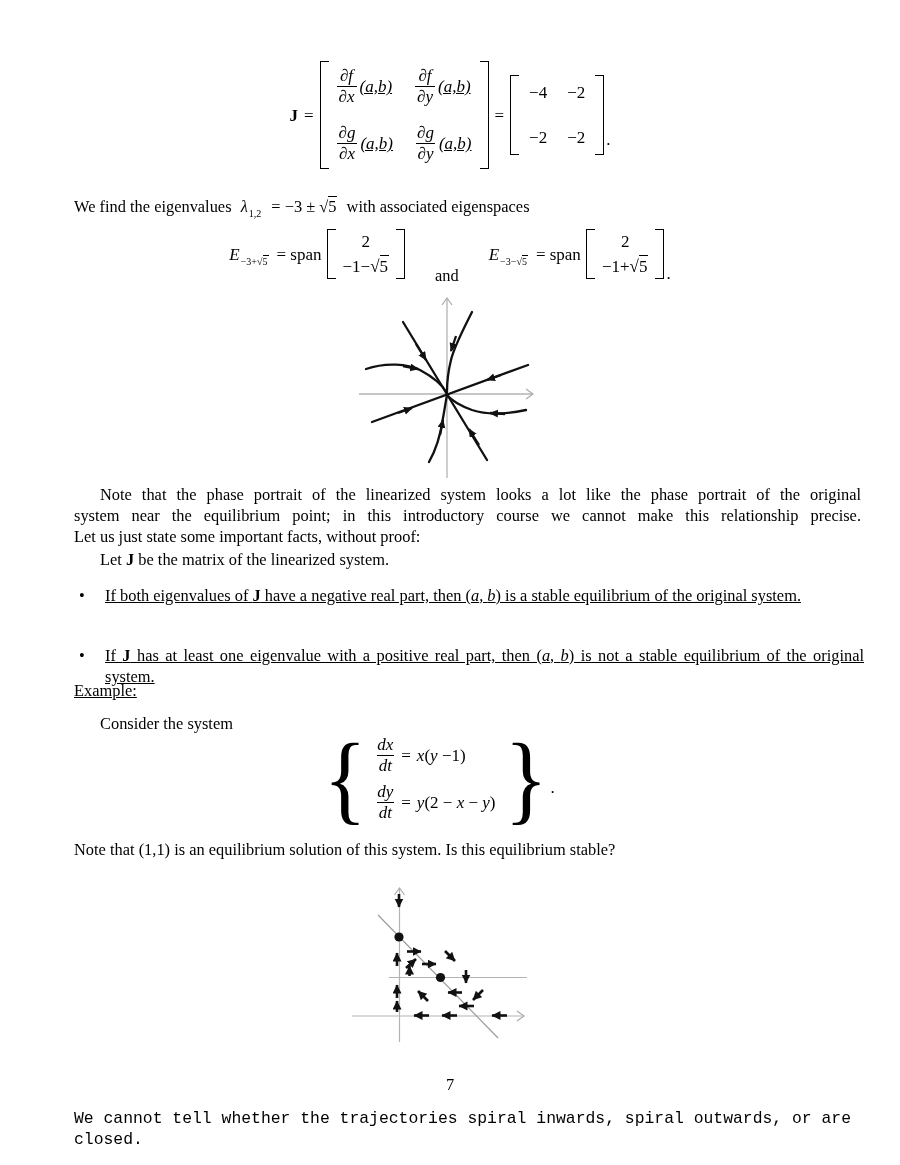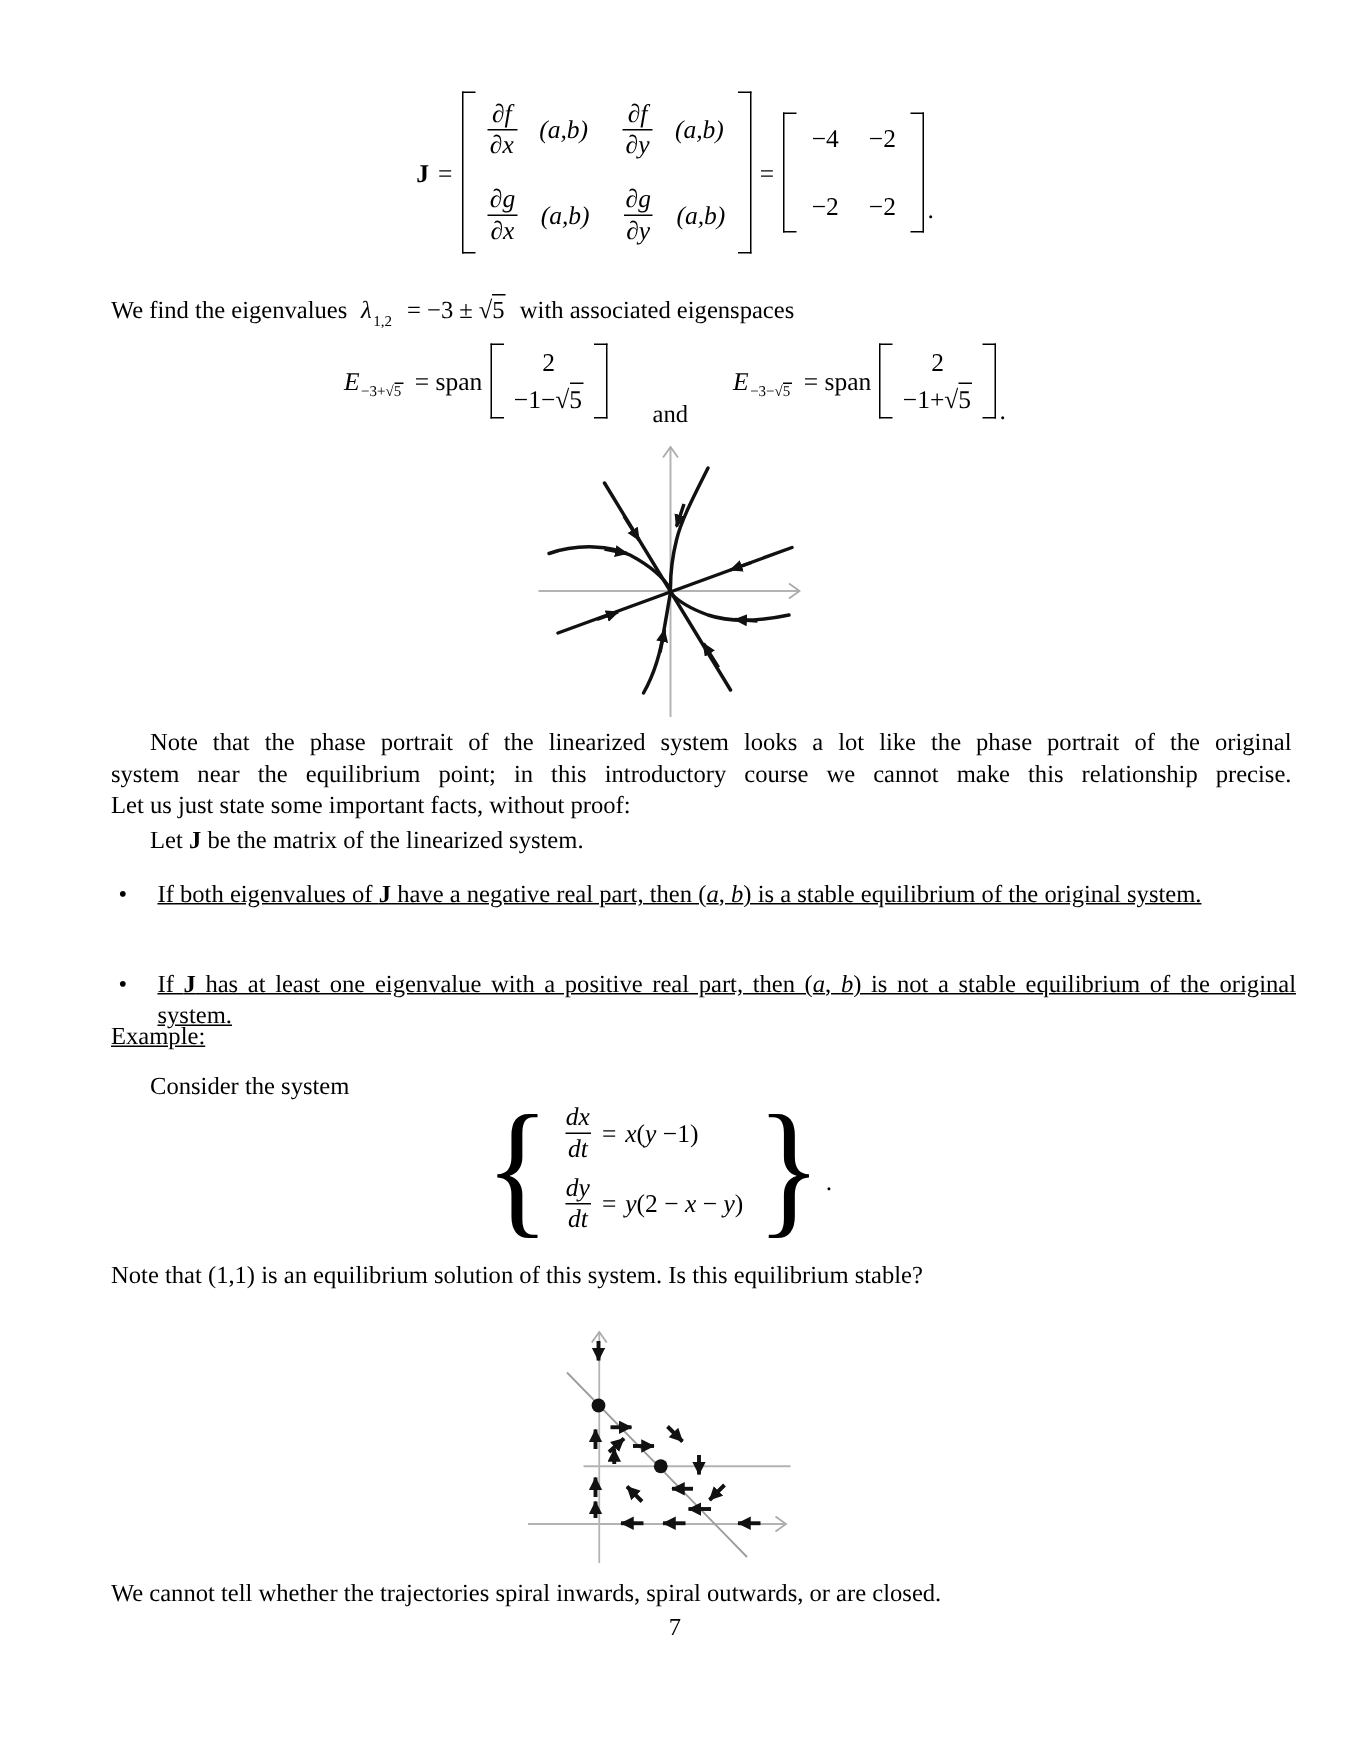--- a/index.html
+++ b/index.html
@@ -16,21 +16,21 @@
   .mx{display:inline-flex;align-items:stretch;}
   .br{width:8px;margin:1px 0;}
   .br.l{border:1.5px solid #000;border-right:none;}
   .br.r{border:1.5px solid #000;border-left:none;}
   .eq-font{font-size:17px;}
   .pgrid{display:grid;grid-template-columns:auto auto;column-gap:22px;row-gap:16px;padding:6px 8px;align-items:center;}
   .cell{display:flex;align-items:center;}
   .frac{display:inline-flex;flex-direction:column;align-items:center;line-height:1.18;}
   .frac .den{border-top:1.2px solid #000;padding:0 2px;}
   .frac .num{padding:0 2px;}
-  .args{margin-left:15px;}
+  .args{margin-left:3px;text-decoration:underline;}
   .ngrid{display:grid;grid-template-columns:auto auto;column-gap:20px;row-gap:24px;padding:8px 10px;text-align:center;align-items:center;}
   .msub{font-size:10px;position:relative;top:5px;margin:0 2px 0 1px;}
   .esub{font-size:10px;position:relative;top:7px;margin:0 3px 0 1px;white-space:nowrap;text-align:center;}
   .rad{border-top:1.1px solid #000;padding-right:1px;}
   .vec{display:flex;flex-direction:column;align-items:center;row-gap:3px;padding:3px 7px;justify-content:center;}
   .relation{margin:0 4px;}
   .period-bottom{align-self:flex-end;}
   .brace{font-size:100px;line-height:96px;font-weight:400;display:block;transform:scaleX(0.9);}
   .odecol{display:flex;flex-direction:column;row-gap:5px;margin:0 6px;}
   .jline{text-align:justify;text-align-last:justify;}
@@ -263,16 +263,16 @@
       <line x1="428" y1="1001" x2="418" y2="991" marker-end="url(#ba2)"></line>
       <line x1="462" y1="992.5" x2="448" y2="992.5" marker-end="url(#ba2)"></line>
       <line x1="483" y1="990" x2="473" y2="1000" marker-end="url(#ba2)"></line>
       <line x1="474" y1="1006" x2="459" y2="1006" marker-end="url(#ba2)"></line>
       <line x1="429" y1="1015.5" x2="414" y2="1015.5" marker-end="url(#ba2)"></line>
       <line x1="457" y1="1015.5" x2="442" y2="1015.5" marker-end="url(#ba2)"></line>
       <line x1="507" y1="1015.5" x2="492" y2="1015.5" marker-end="url(#ba2)"></line>
     </g>
   </svg>
 
-  <div class="abs" style="left:74px;top:1051px;">We cannot tell whether the trajectories spiral inwards, spiral outwards, or are closed.</div>
+  <div class="abs" style="left:74px;top:1108px;font-family:Liberation Mono, monospace;">We cannot tell whether the trajectories spiral inwards, spiral outwards, or are closed.</div>
   <div class="abs pagenum" style="top:1074px;">7</div>
 
 </div>
 
 </body></html>

